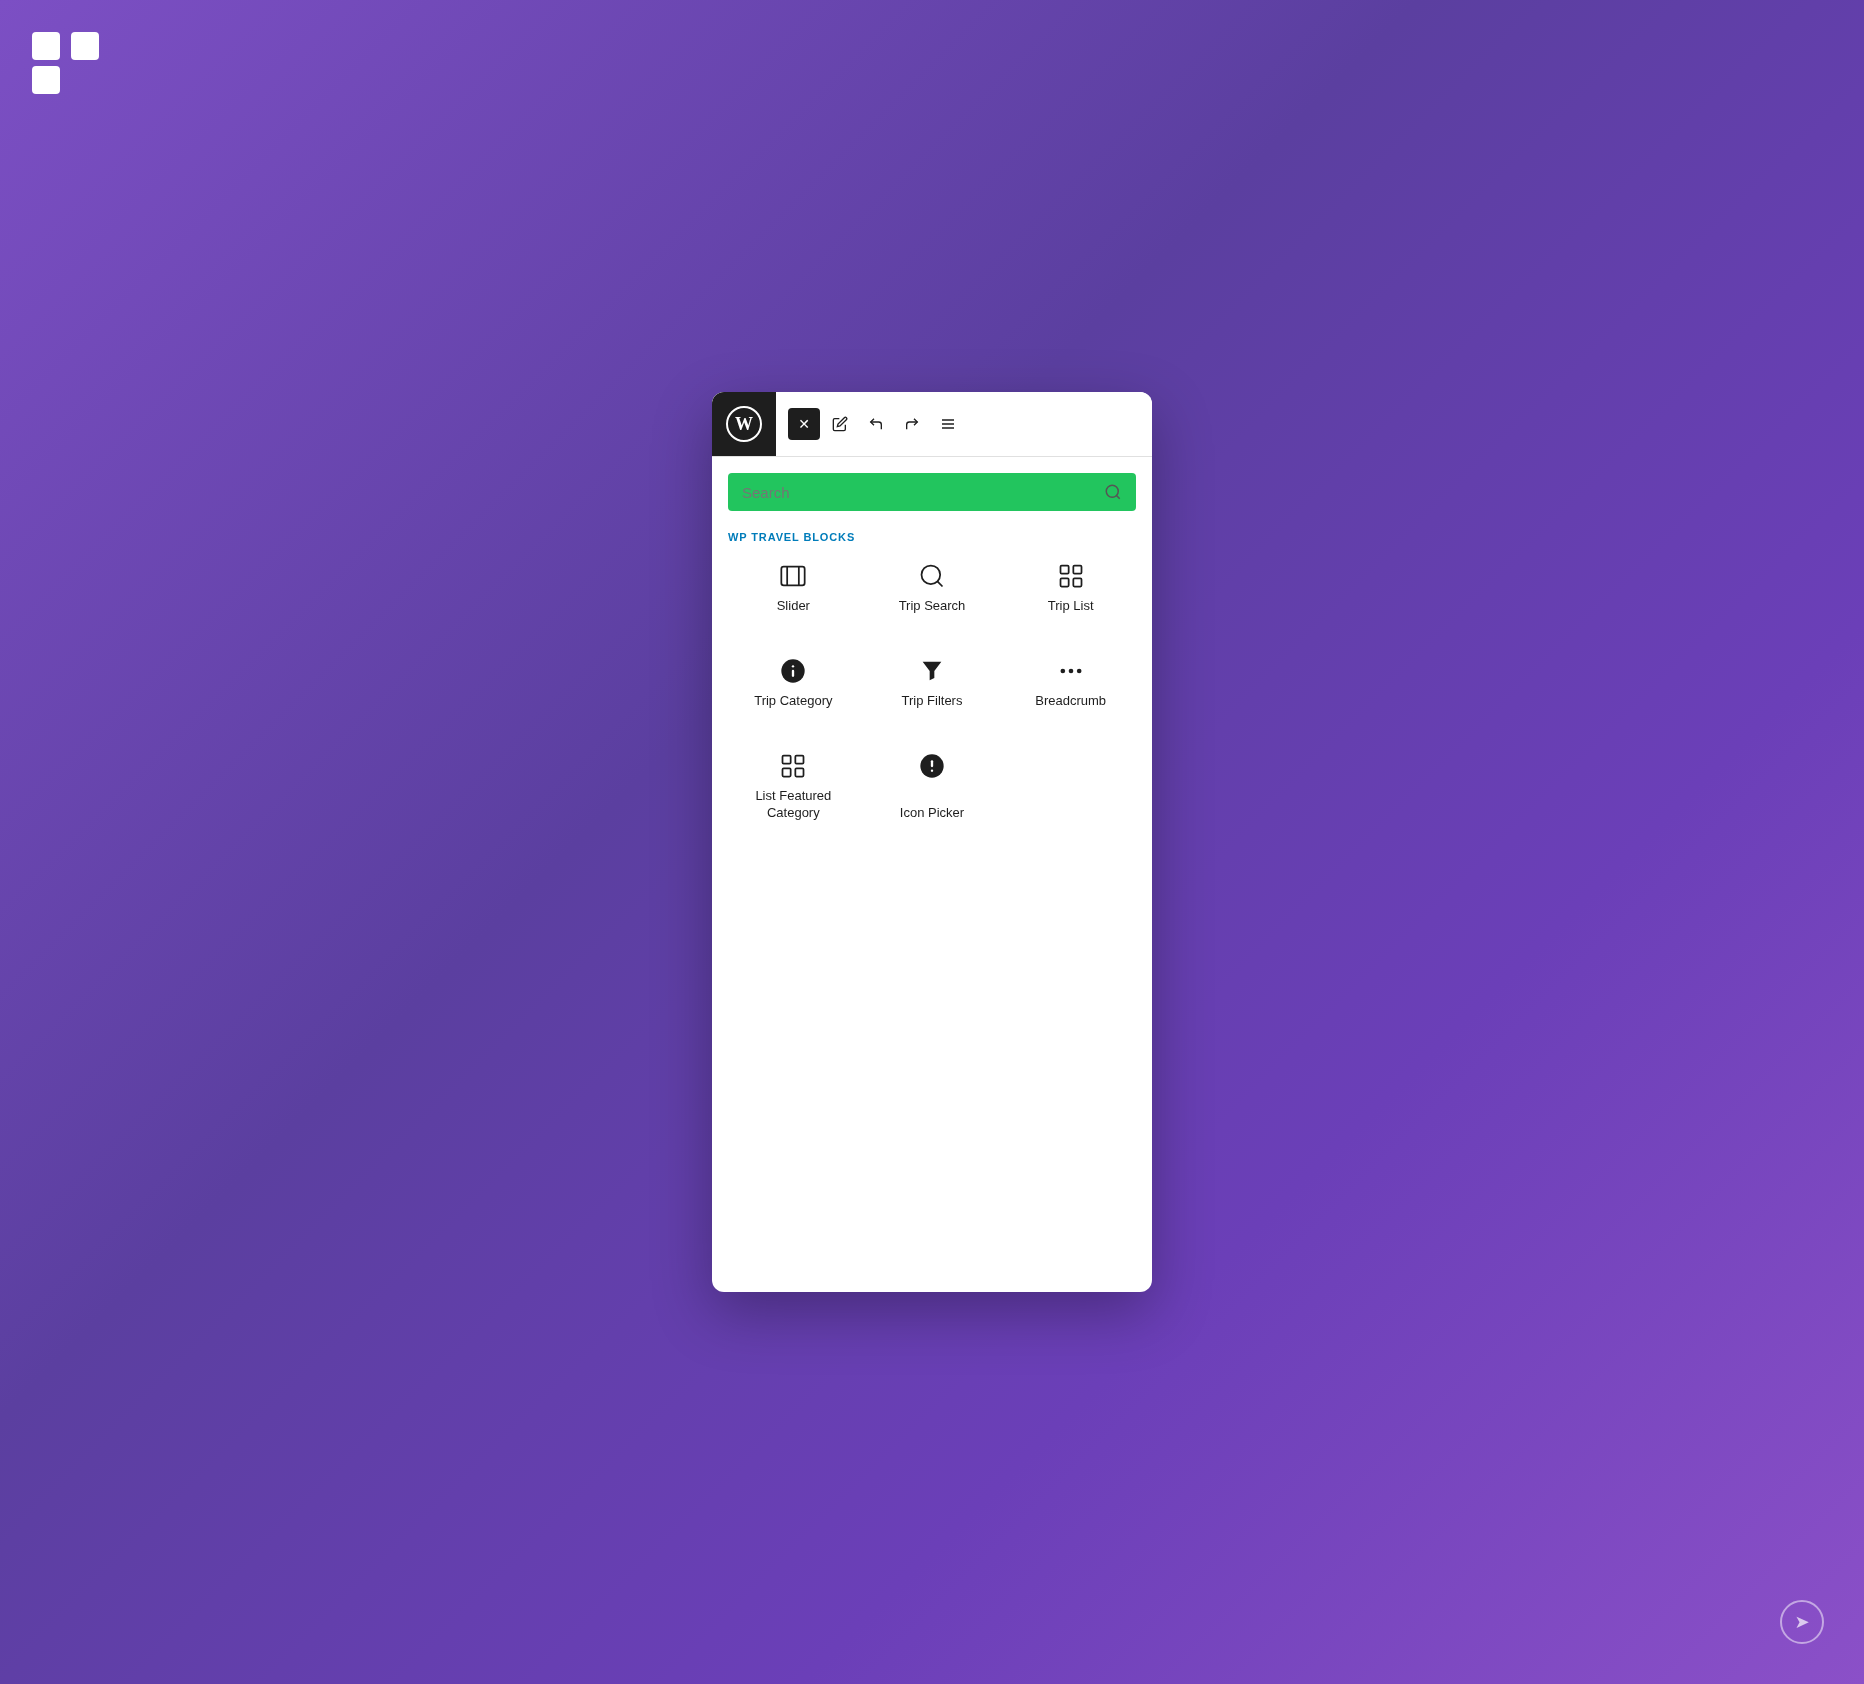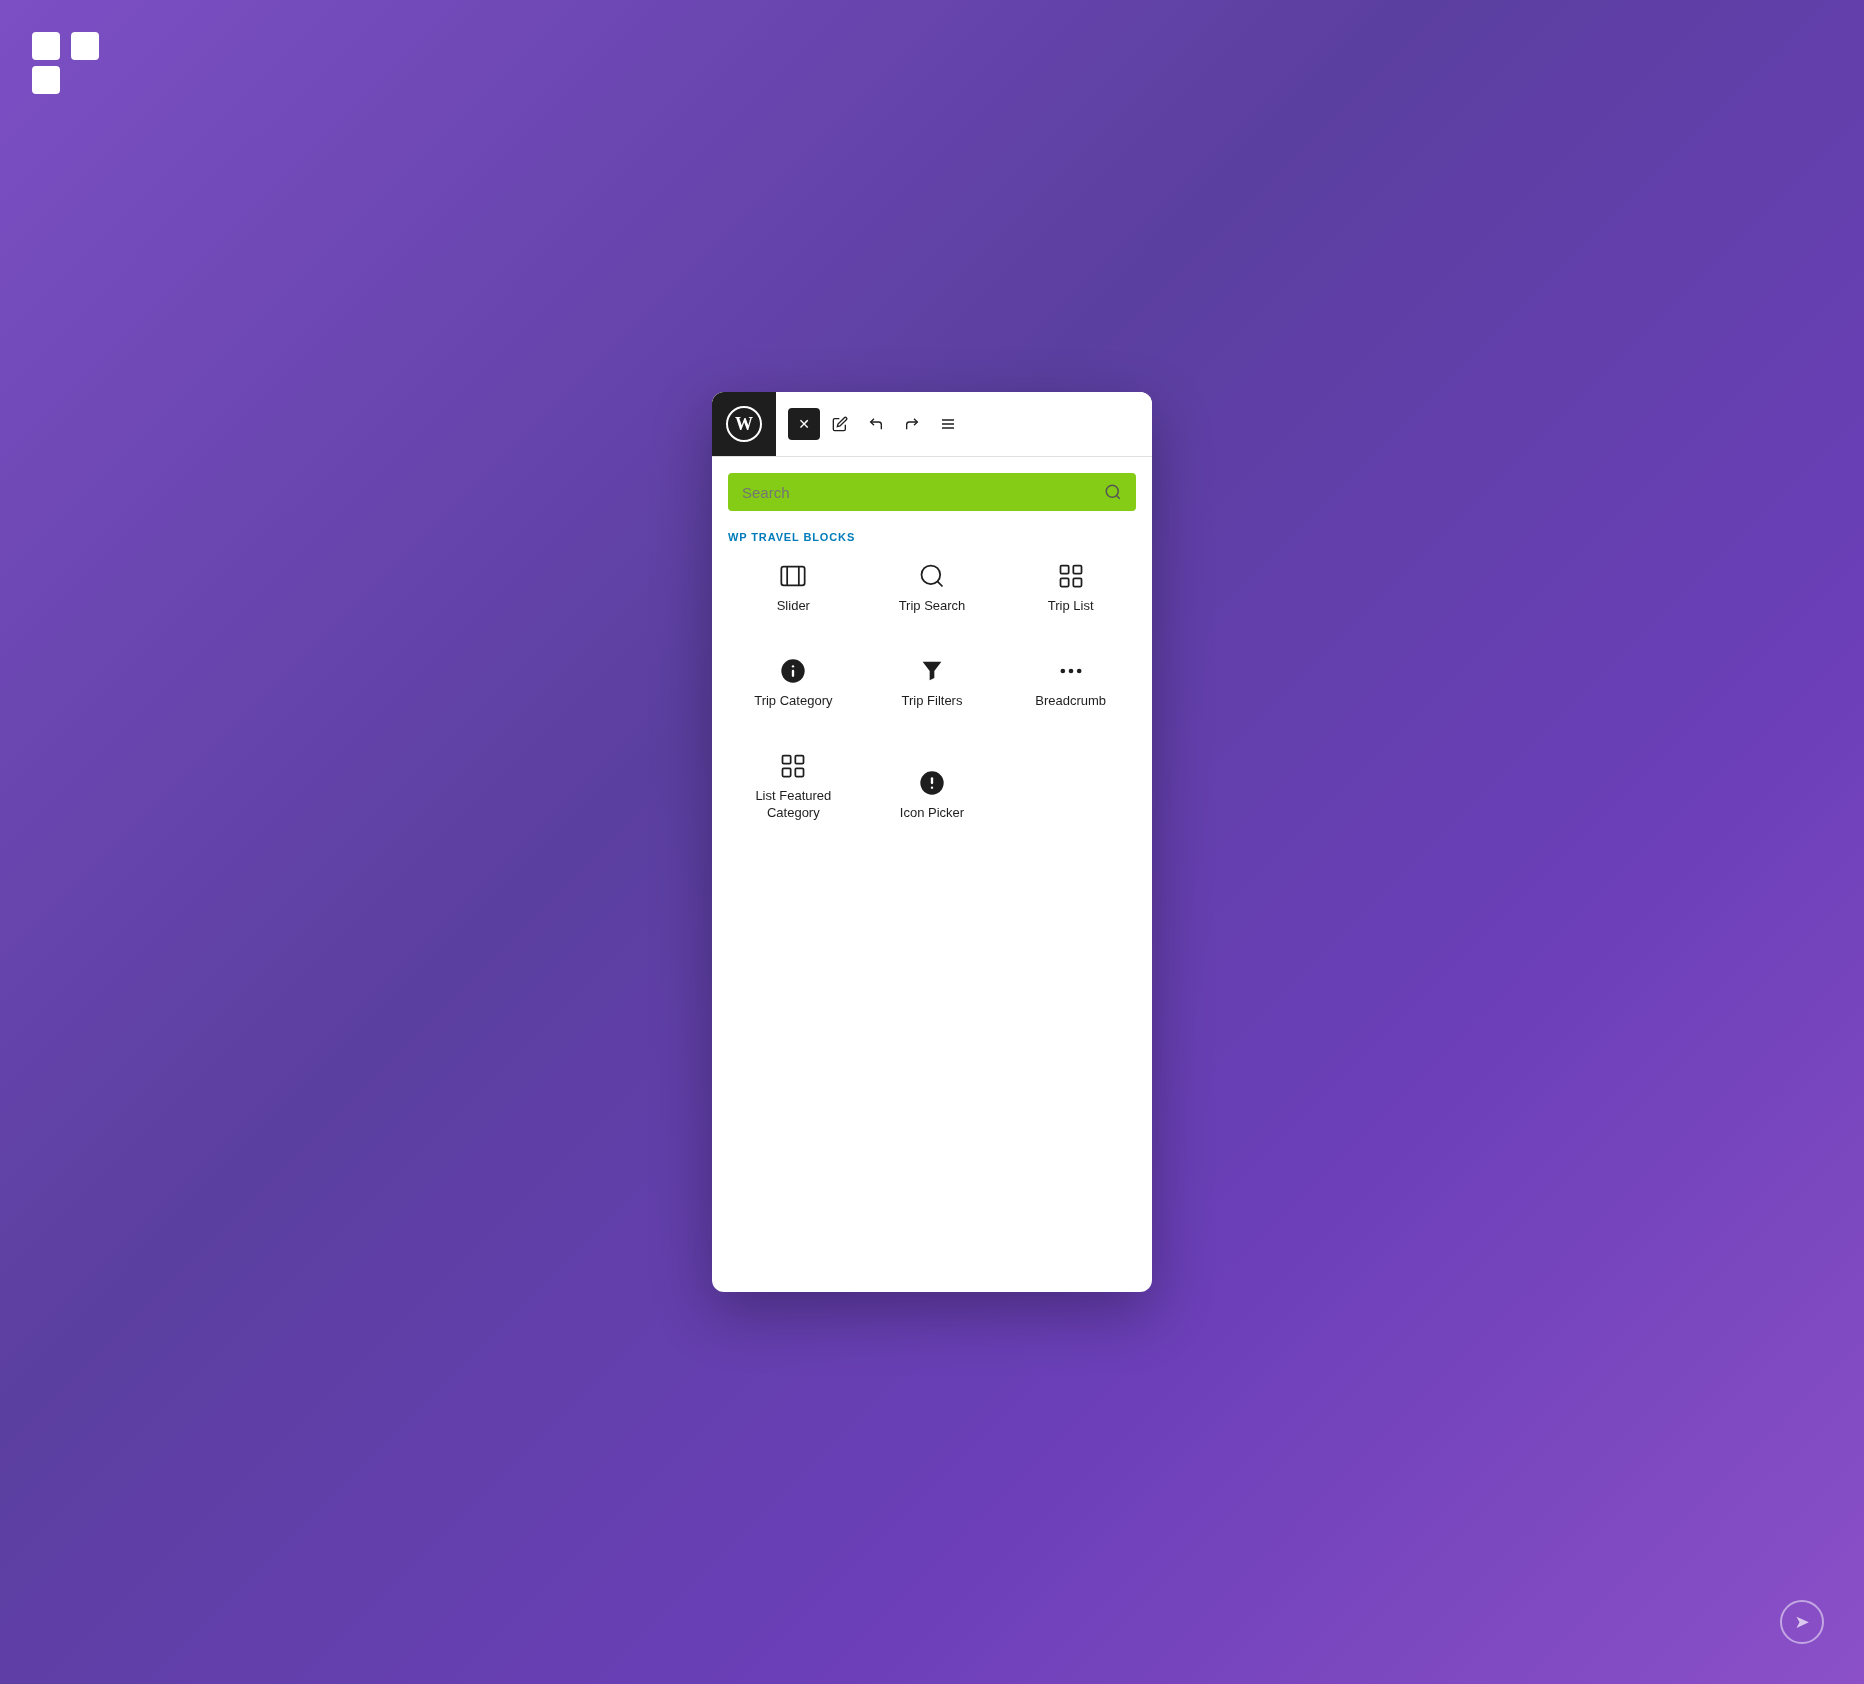--- a/index.html
+++ b/index.html
@@ -133,21 +133,21 @@
       font-size: 16px;
       border-radius: 4px;
     }
 
     
     .search-area {
       padding: 16px 16px 0;
     }
 
     .search-box {
-      background: #84cc16;
+      background: #22c55e;
       border-radius: 4px;
       display: flex;
       align-items: center;
       padding: 10px 14px;
       gap: 8px;
     }
 
     .search-input {
       flex: 1;
       border: none;
@@ -219,21 +219,21 @@
     .blocks-grid {
       display: grid;
       grid-template-columns: repeat(3, 1fr);
       gap: 8px;
     }
 
     .block-item {
       display: flex;
       flex-direction: column;
       align-items: center;
-      justify-content: flex-end;
+      justify-content: space-between;
       padding: 18px 8px 14px;
       border-radius: 4px;
       cursor: pointer;
       text-align: center;
       border: 1px solid transparent;
     }
 
     .block-label {
       font-size: 13px;
       color: #1e1e1e;

